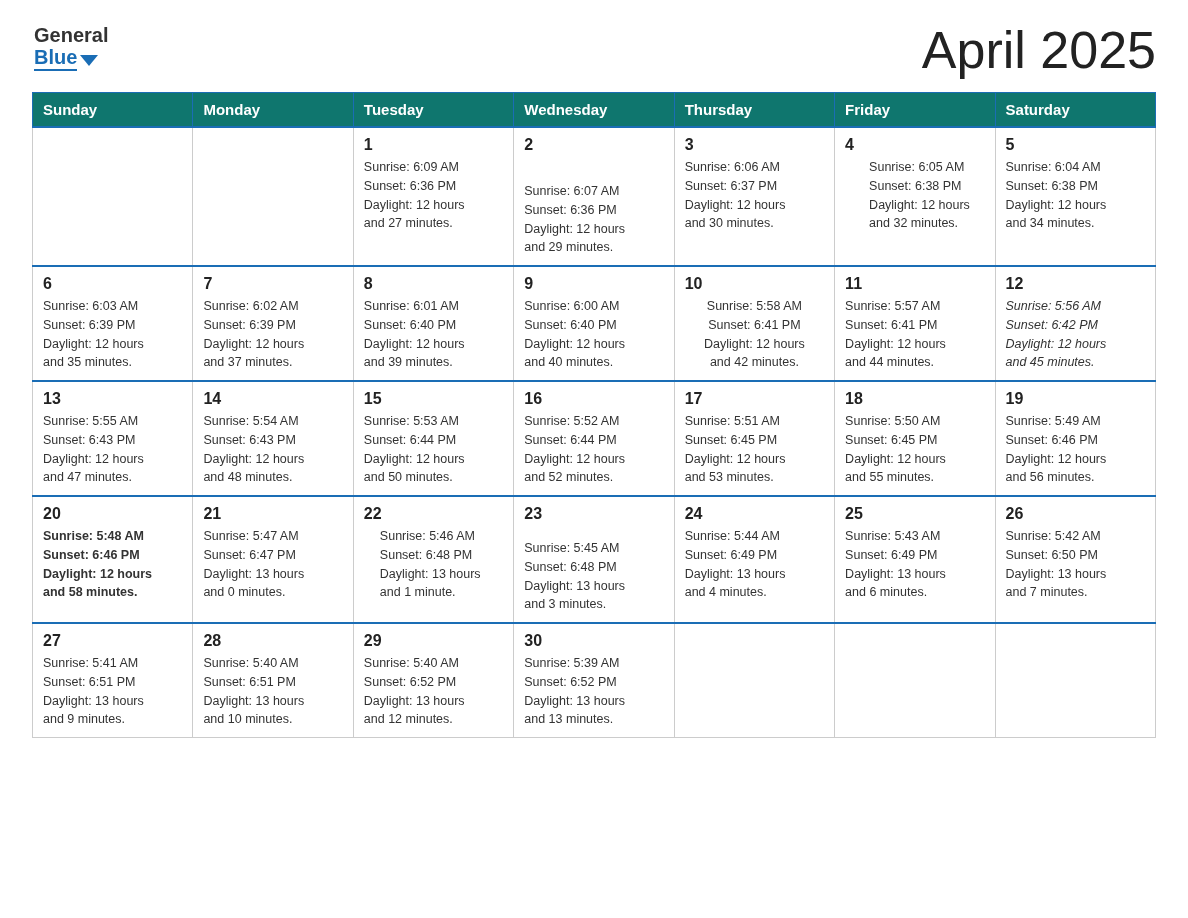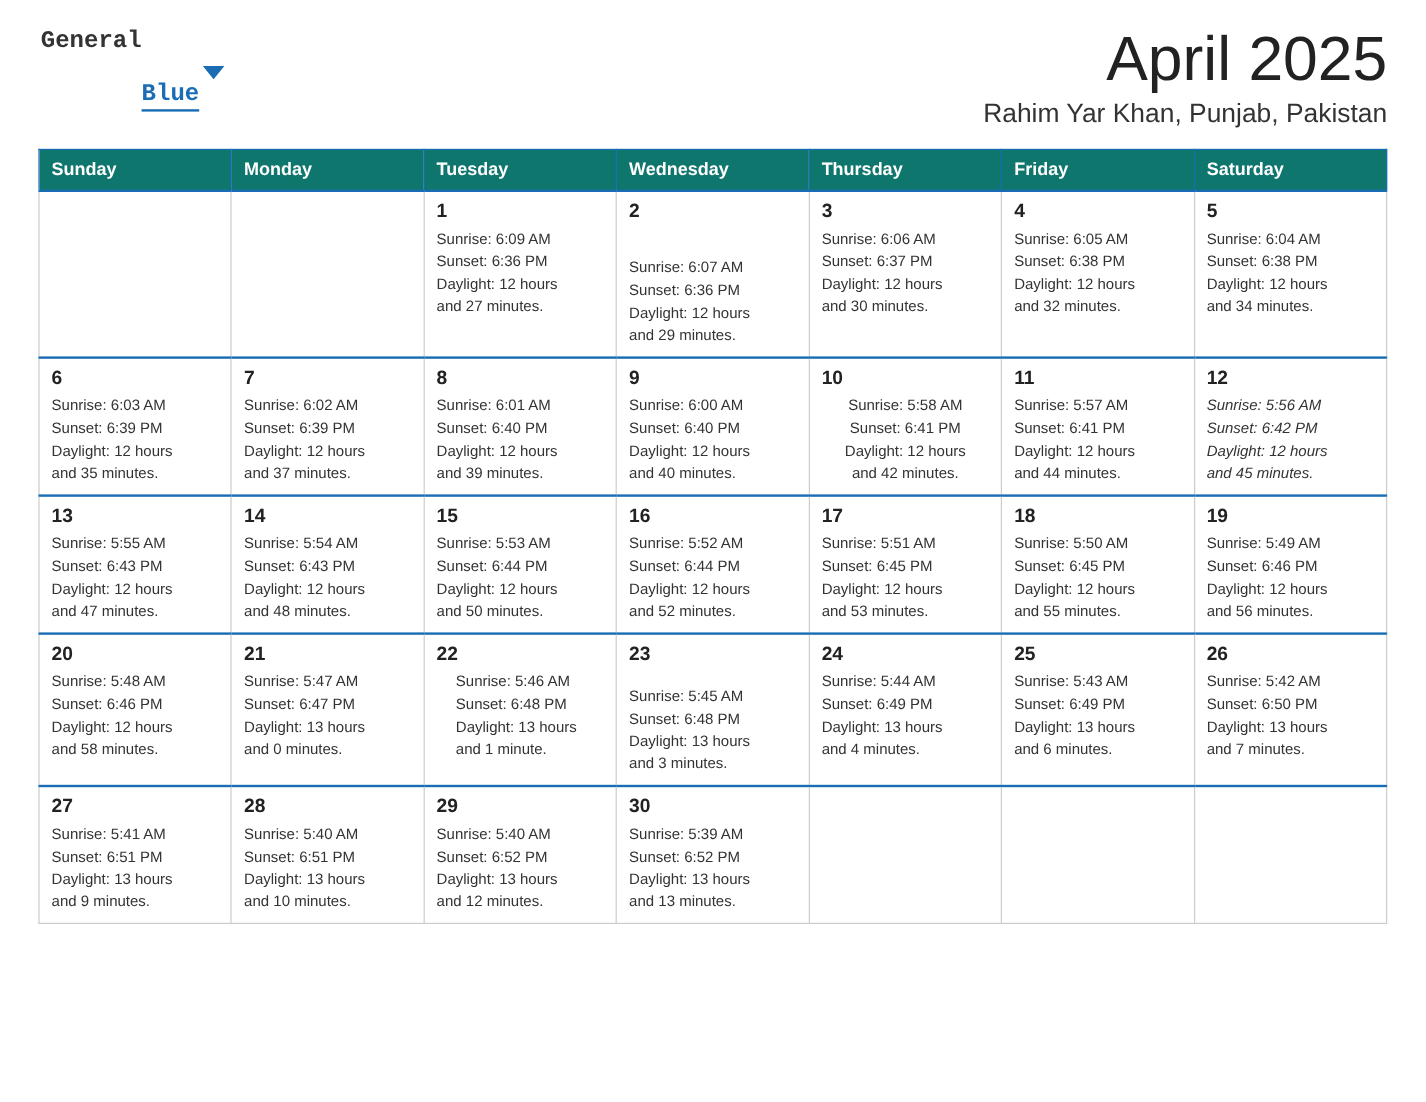--- a/index.html
+++ b/index.html
@@ -70,42 +70,40 @@
       background: #fff;
     }
 
     
     .logo-wrapper {
       display: flex;
       align-items: center;
     }
     .logo-block {
       display: flex;
-      flex-direction: row;
+      flex-direction: column;
       margin-left: 2px;
-      font-family: Liberation Mono, monospace;
     }
     .logo-general {
       font-size: 20px;
       font-weight: bold;
       color: #333;
       line-height: 1.1;
     }
     .logo-blue-row {
       display: flex;
       align-items: center;
     }
     .logo-blue-text {
       font-size: 20px;
       font-weight: bold;
       color: #1a6db5;
       border-bottom: 2.5px solid #1a6db5;
       line-height: 1.1;
       padding-bottom: 1px;
-      margin-top: 44px;
     }
     .logo-chevron {
       display: inline-block;
       width: 0;
       height: 0;
       border-left: 9px solid transparent;
       border-right: 9px solid transparent;
       border-top: 11px solid #1a6db5;
       margin-left: 3px;
       position: relative;
@@ -120,21 +118,20 @@
     <div class="logo-block">
       <span class="logo-general">General</span>
       <div class="logo-blue-row">
         <span class="logo-blue-text">Blue</span>
         <span class="logo-chevron"></span>
       </div>
     </div>
   </div>
   <div class="title-area">
     <div class="month-title">April 2025</div>
-    <div class="location-title">Rahim Yar Khan, Punjab, Pakistan</div>
   </div>
 </div>
 
 <table class="calendar">
   <thead>
     <tr>
     <th>Sunday</th>
         <th>Monday</th>
         <th>Tuesday</th>
         <th>Wednesday</th>
@@ -163,21 +160,21 @@
         </td>
         <td>
           <div class="day-number">3</div>
           <div class="day-info" style="white-space: pre-line;">Sunrise: 6:06 AM
 Sunset: 6:37 PM
 Daylight: 12 hours
 and 30 minutes.</div>
         </td>
         <td>
           <div class="day-number">4</div>
-          <div class="day-info" style="white-space: pre-line;">Sunrise: 6:05 AM
+          <div class="day-info" style="white-space: pre-line; margin-left: 24px;">Sunrise: 6:05 AM
 Sunset: 6:38 PM
 Daylight: 12 hours
 and 32 minutes.</div>
         </td>
         <td>
           <div class="day-number">5</div>
           <div class="day-info" style="white-space: pre-line;">Sunrise: 6:04 AM
 Sunset: 6:38 PM
 Daylight: 12 hours
 and 34 minutes.</div>
@@ -281,21 +278,21 @@
           <div class="day-number">19</div>
           <div class="day-info" style="white-space: pre-line;">Sunrise: 5:49 AM
 Sunset: 6:46 PM
 Daylight: 12 hours
 and 56 minutes.</div>
         </td>
       </tr>
       <tr>
         <td>
           <div class="day-number">20</div>
-          <div class="day-info" style="white-space: pre-line;">Sunrise: 5:48 AM
+          <div class="day-info" style="white-space: pre-line; font-weight: bold;">Sunrise: 5:48 AM
 Sunset: 6:46 PM
 Daylight: 12 hours
 and 58 minutes.</div>
         </td>
         <td>
           <div class="day-number">21</div>
           <div class="day-info" style="white-space: pre-line;">Sunrise: 5:47 AM
 Sunset: 6:47 PM
 Daylight: 13 hours
 and 0 minutes.</div>

